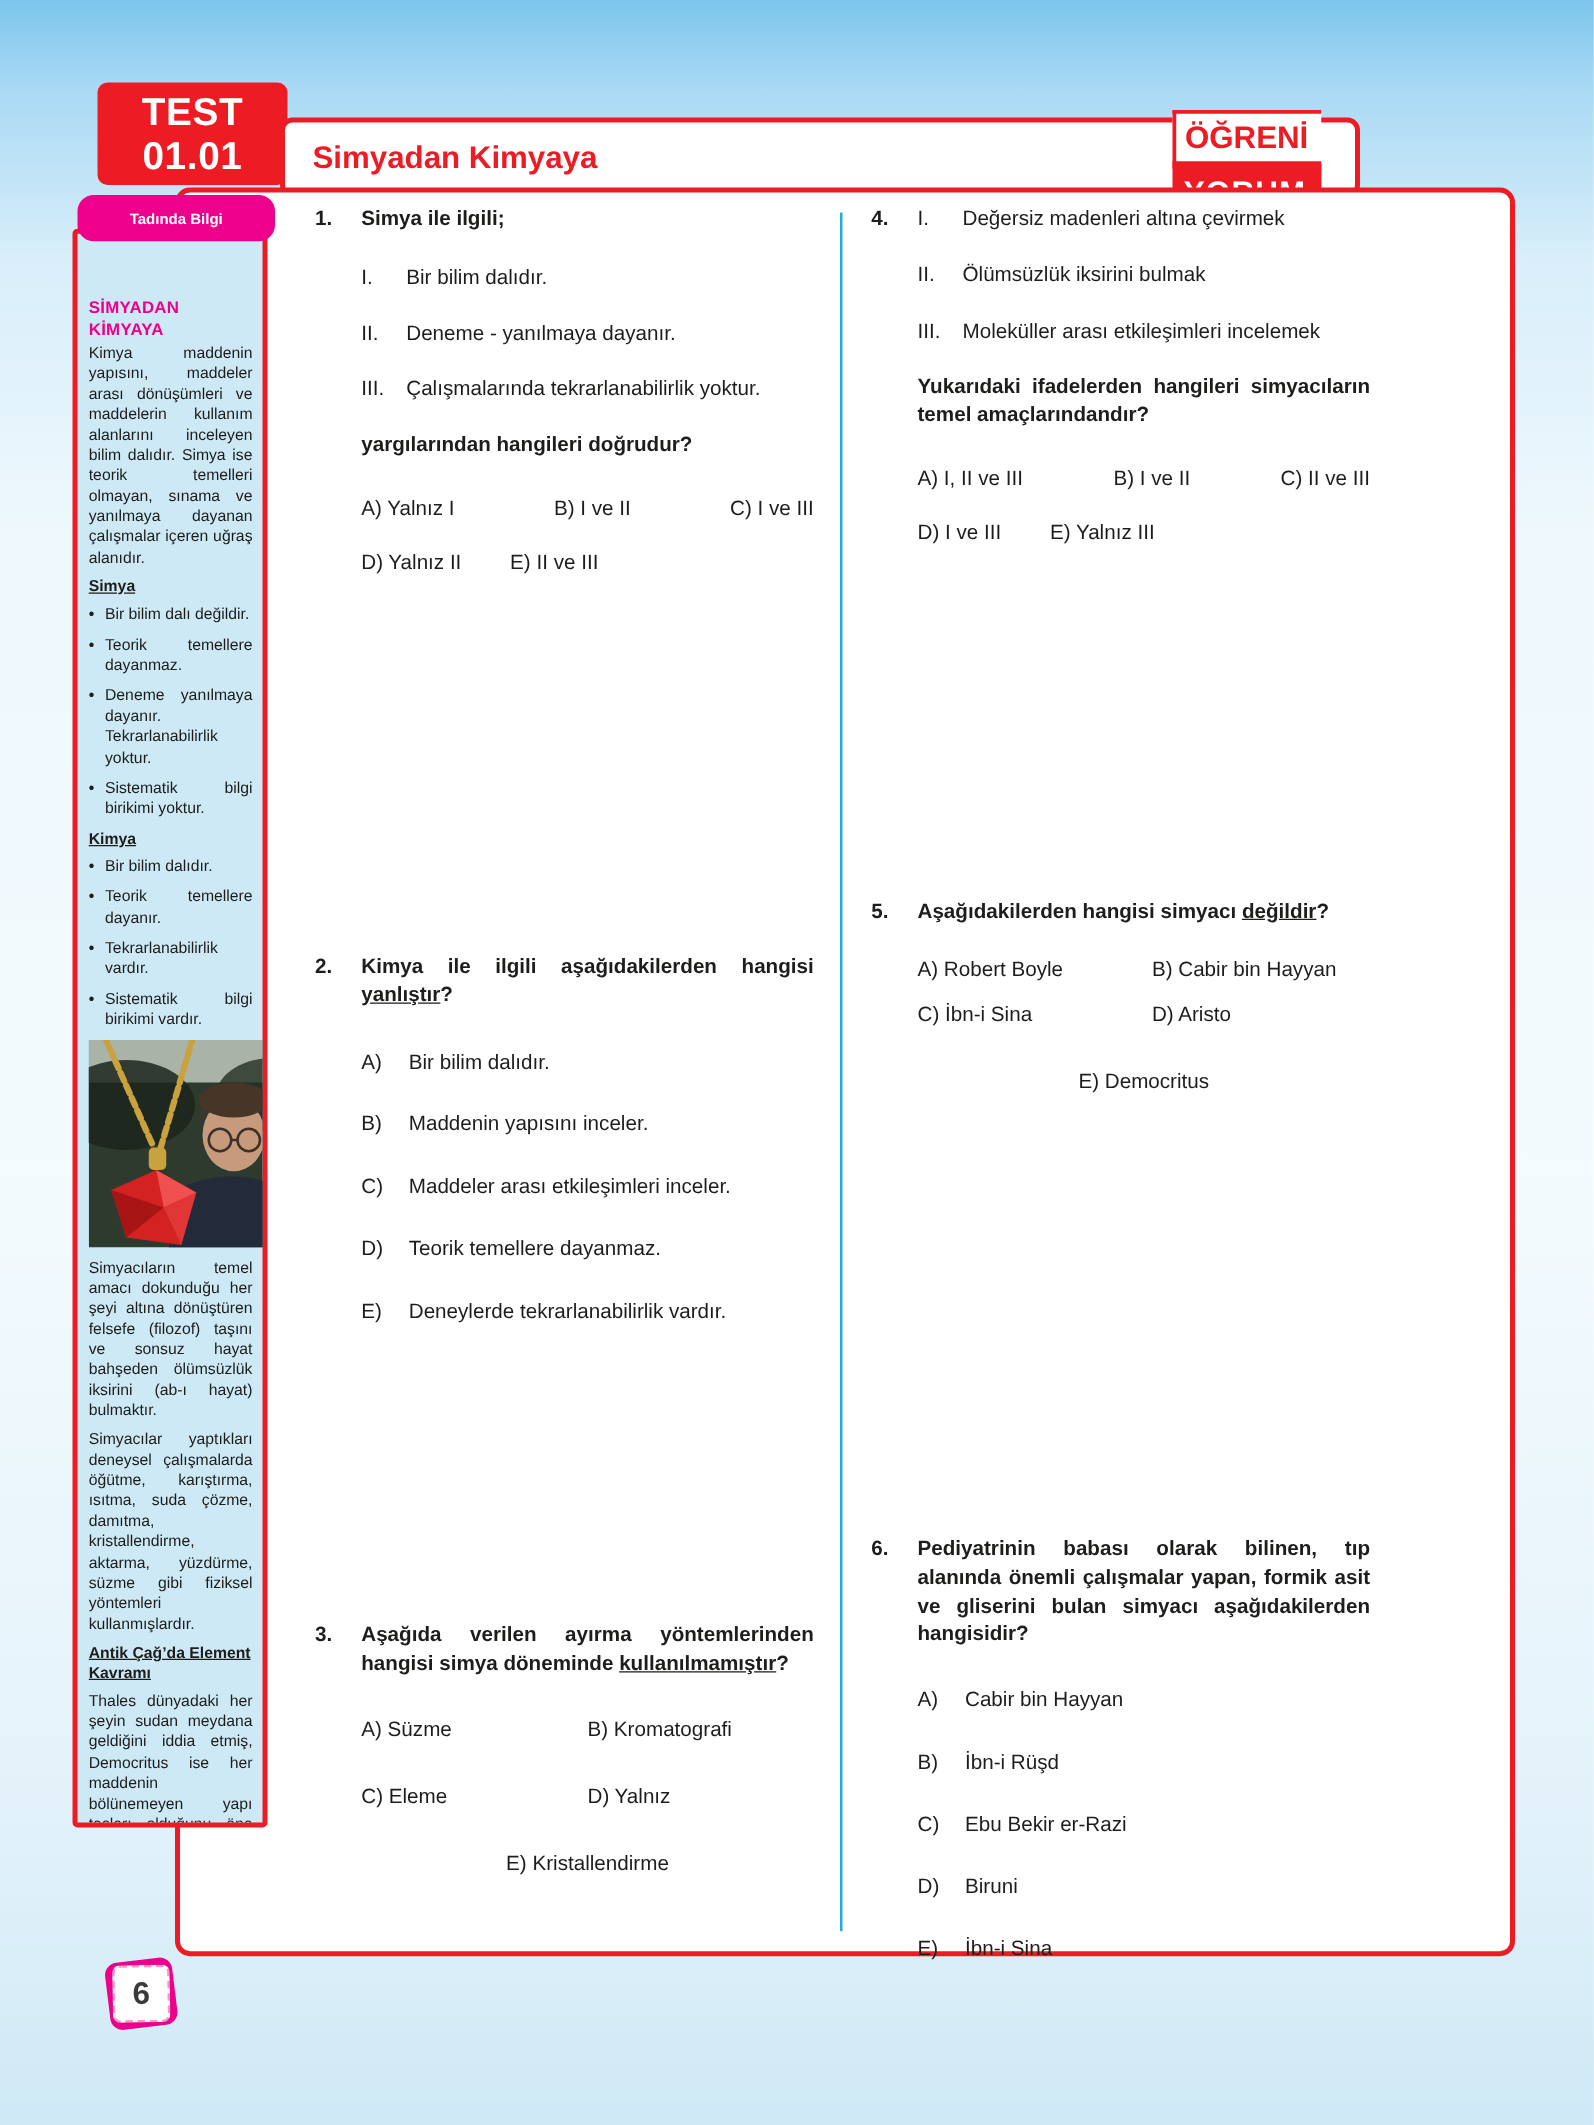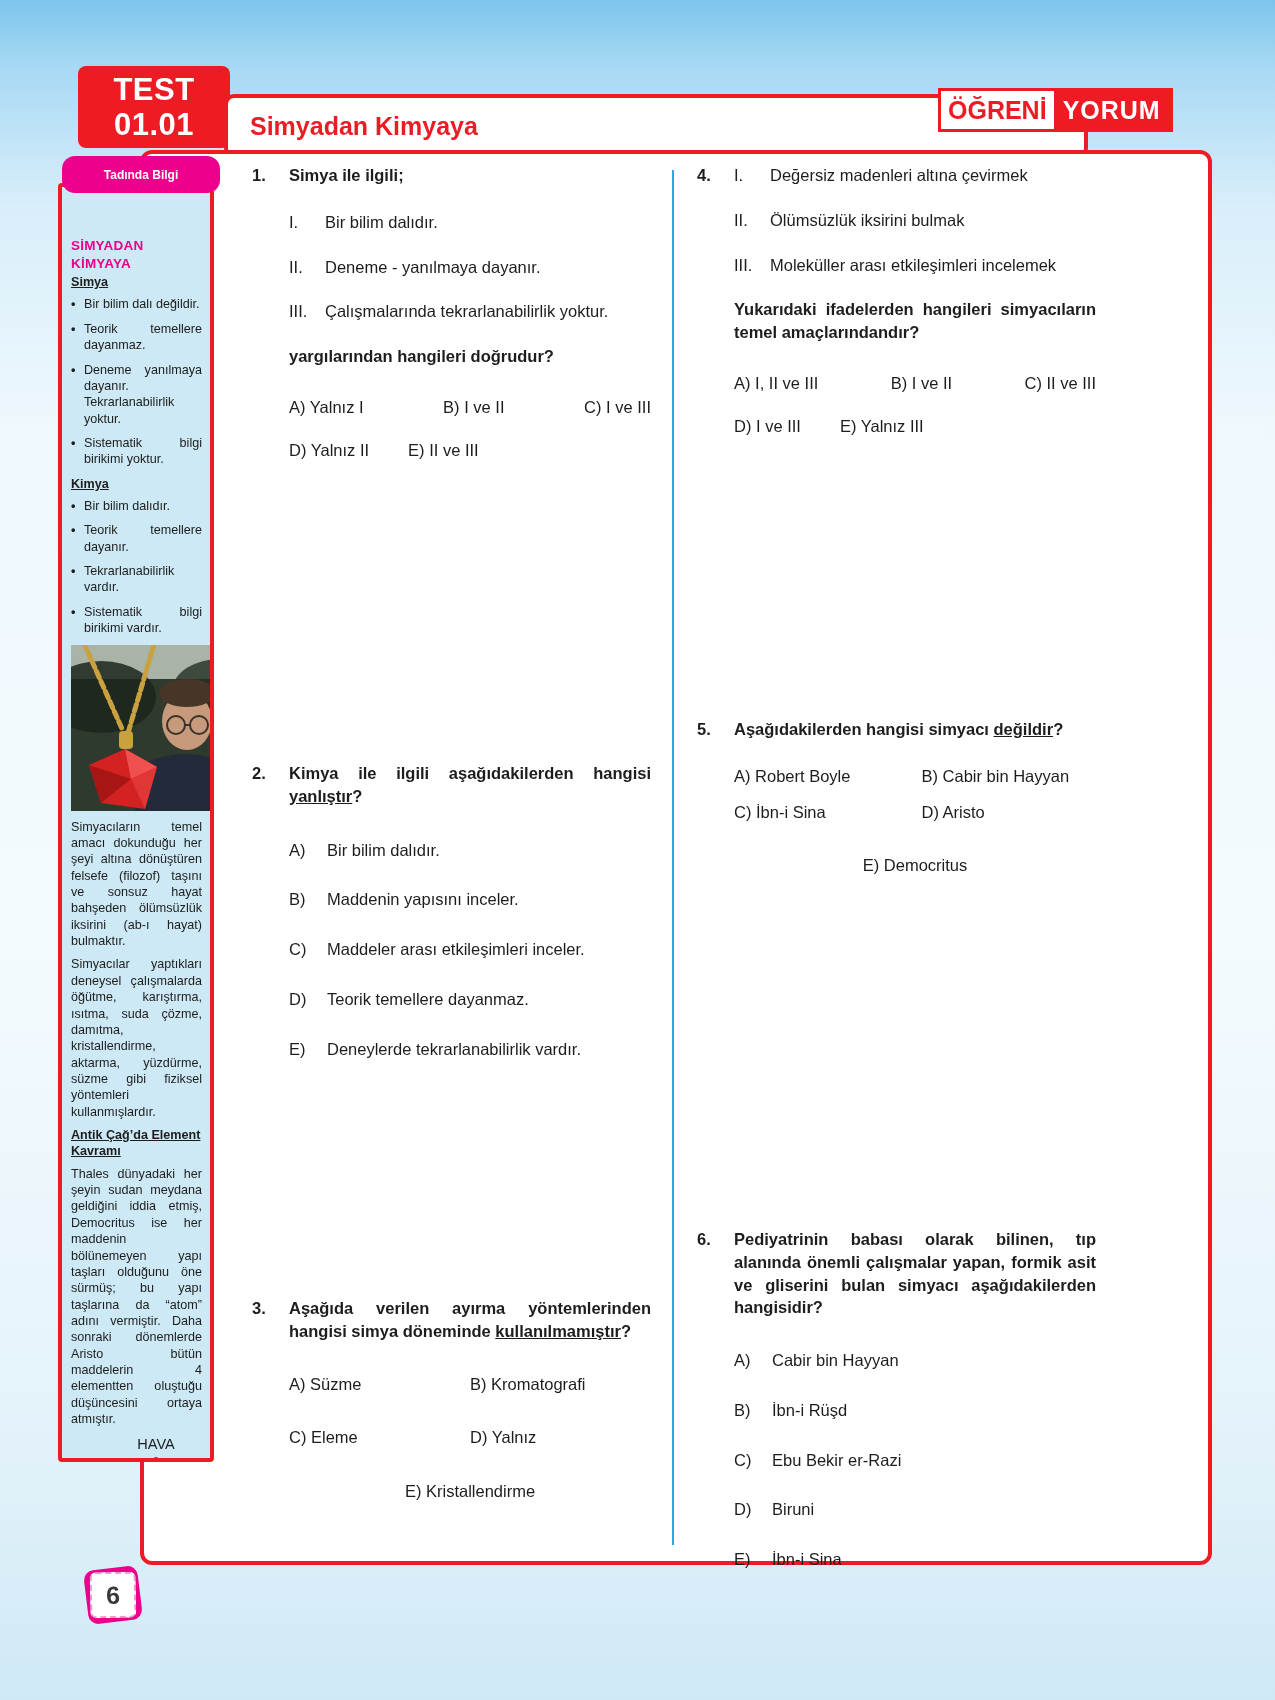--- a/index.html
+++ b/index.html
@@ -8,21 +8,21 @@
     font-family:"Liberation Sans", sans-serif;color:#1d1d1b;
     background:linear-gradient(180deg,#7cc5ec 0%,#a8d9f4 4%,#d8eefa 12%,#eef8fd 25%,#f4fbfe 55%,#e3f2fa 85%,#cfe9f6 100%);
   }
   
   .test-box{position:absolute;left:78px;top:66px;width:152px;height:82px;background:#ed1c24;
     border-radius:8px;color:#fff;font-weight:bold;text-align:center;font-size:31px;line-height:1.14;
     display:flex;flex-direction:column;justify-content:center;letter-spacing:.5px;}
   .title-bar{position:absolute;left:224px;top:76px;width:864px;height:64px;background:#fff;
     border:4px solid #ed1c24;border-radius:10px;box-sizing:border-box;display:flex;align-items:center;padding-left:22px;margin-top:18px;}
   .title-bar .t{color:#ed1c24;font-size:25px;font-weight:bold;}
-  .brand{position:absolute;left:938px;top:88px;display:flex;font-size:25px;font-weight:bold;line-height:1;}
+  .brand{position:absolute;left:938px;top:88px;display:flex;font-size:25px;font-weight:bold;line-height:1;flex-direction:column;}
   .brand .bl{background:#fff;color:#ed1c24;padding:7px 7px 6px;border:3px solid #ed1c24;border-right:none;}
   .brand .br{background:#ed1c24;color:#ffffff;padding:7px 9px 6px;border:3px solid #ed1c24;border-left:none;letter-spacing:1px;}
   
   .main-box{position:absolute;left:140px;top:150px;width:1072px;height:1415px;background:#fff;
     border:4px solid #ed1c24;border-radius:12px;box-sizing:border-box;}
   .divider{position:absolute;left:672px;top:170px;width:2px;height:1375px;background:#29abe2;}
   
   .sidebar{position:absolute;left:58px;top:183px;width:156px;height:1279px;background:#cde9f6;
     border:4px solid #ed1c24;border-radius:4px;box-sizing:border-box;padding:50px 8px 8px 9px;overflow:hidden;
     font-size:12.6px;line-height:1.3;text-align:justify;}
@@ -72,20 +72,21 @@
   <span class="bl">ÖĞRENİ</span>
   <span class="br">YORUM</span>
 </div>
 
 <div class="main-box"></div>
 <div class="divider"></div>
 
 <div class="badge">Tadında Bilgi</div>
 <div class="sidebar sb">
   <div class="sb-head">SİMYADAN  KİMYAYA</div>
+  <p>Kimya maddenin yapısını, maddeler arası dönüşümleri ve maddelerin kullanım alanlarını inceleyen bilim dalıdır. Simya ise teorik temelleri olmayan, sınama ve yanılmaya dayanan çalışmalar içeren uğraş alanıdır.</p>
 
   <div class="sub-head">Simya</div>
   <div class="bullet">
       <span class="b">•</span>
       <span class="bt">Bir bilim dalı değildir.</span>
     </div>
   <div class="bullet">
       <span class="b">•</span>
       <span class="bt">Teorik temellere dayanmaz.</span>
     </div>

